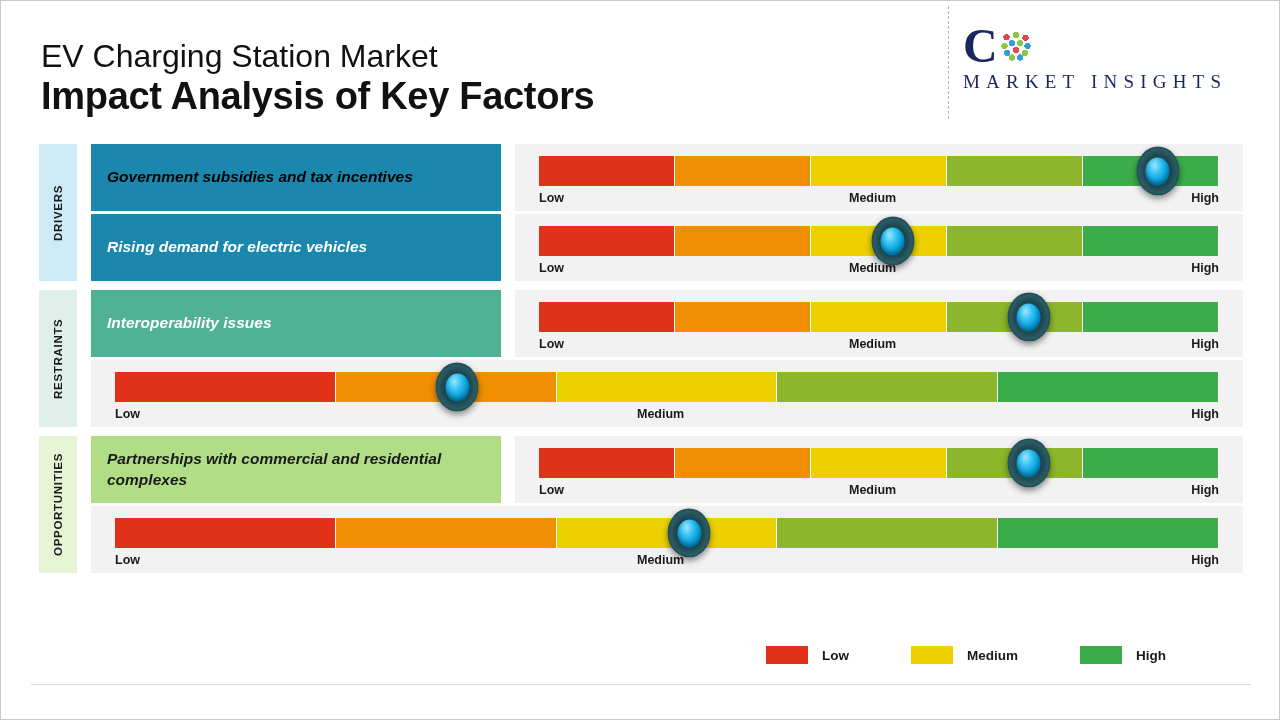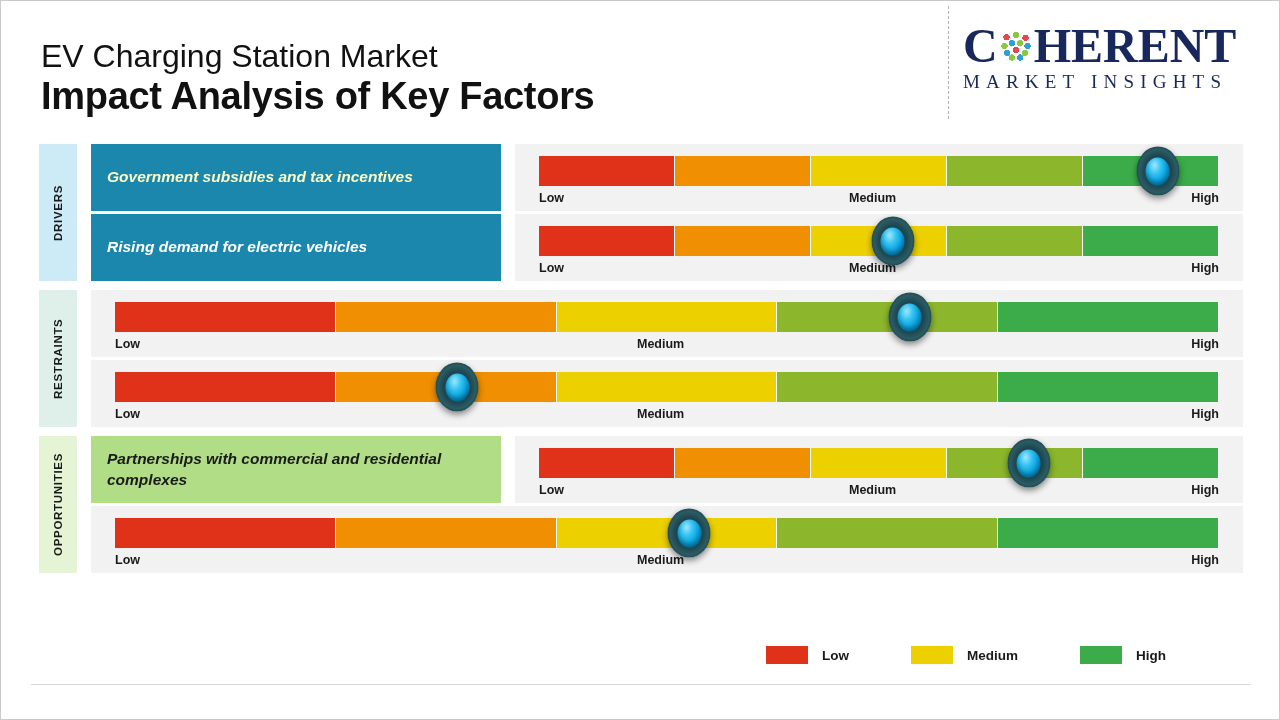--- a/index.html
+++ b/index.html
@@ -163,31 +163,30 @@
     <div id="sub-title">EV Charging Station Market</div>
     <div id="main-title">Impact Analysis of Key Factors</div>
   </div>
 
   <div id="logo-divider"></div>
 
   <div id="logo">
     <div id="logo-top">
       <span class="logo-letter">C</span>
       <span id="logo-globe"></span>
-      <span class="logo-letter">HERENT</span>
     </div>
     <div id="logo-bottom">MARKET INSIGHTS</div>
   </div>
 
   <div id="matrix">
       <div class="group">
         <div class="group-label" style="background: rgb(205, 234, 247);">DRIVERS</div>
         <div class="group-rows">
           <div class="row">
-            <div class="factor" style="background: rgb(27, 135, 172); color: #fef9c3;">Government subsidies and tax incentives</div>
+            <div class="factor" style="background: rgb(27, 135, 172); color: #000000;">Government subsidies and tax incentives</div>
             <div class="gauge-panel">
               <div class="bar">
                 <div class="seg" style="background: rgb(224, 50, 24);"></div>
                 <div class="seg" style="background: rgb(239, 143, 1);"></div>
                 <div class="seg" style="background: rgb(236, 208, 0);"></div>
                 <div class="seg" style="background: rgb(140, 182, 43);"></div>
                 <div class="seg" style="background: rgb(59, 172, 73);"></div>
                 <div class="marker" style="left: 91%;"></div>
               </div>
               <div class="scale-labels">
@@ -214,20 +213,21 @@
                 <span>High</span>
               </div>
             </div>
           </div>
         </div>
       </div>
       <div class="group">
         <div class="group-label" style="background: rgb(223, 240, 234);">RESTRAINTS</div>
         <div class="group-rows">
           <div class="row">
+            <div class="factor" style="background: rgb(79, 178, 149); color: rgb(255, 255, 255);">Interoperability issues</div>
             <div class="gauge-panel">
               <div class="bar">
                 <div class="seg" style="background: rgb(224, 50, 24);"></div>
                 <div class="seg" style="background: rgb(239, 143, 1);"></div>
                 <div class="seg" style="background: rgb(236, 208, 0);"></div>
                 <div class="seg" style="background: rgb(140, 182, 43);"></div>
                 <div class="seg" style="background: rgb(59, 172, 73);"></div>
                 <div class="marker" style="left: 72%;"></div>
               </div>
               <div class="scale-labels">

